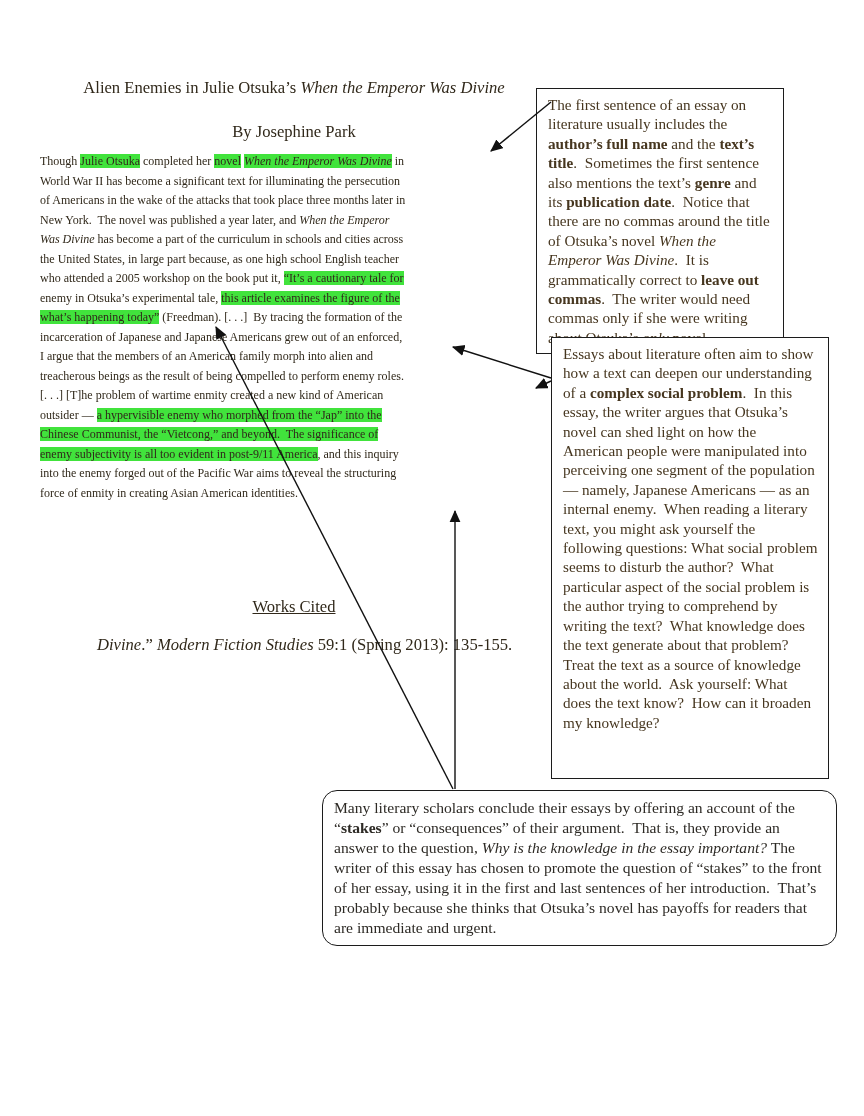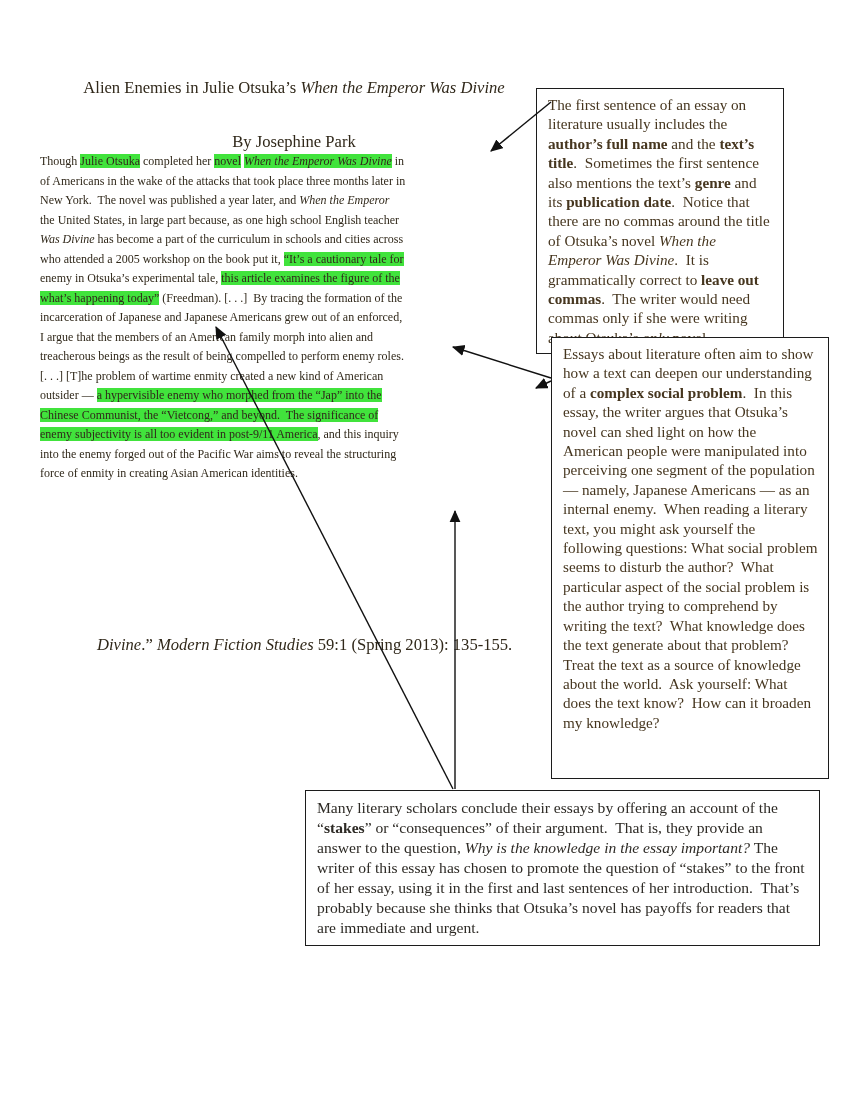--- a/index.html
+++ b/index.html
@@ -10,21 +10,21 @@
     font-family:"Liberation Serif", serif;
     overflow:hidden;
     margin:0 auto;
   }
   .essay-title{
     position:absolute;left:40px;top:78px;width:508px;
     text-align:center;font-size:16.6px;color:var(--essay_text,#30281a);
     white-space:pre;
   }
   .byline{
-    position:absolute;left:40px;top:132px;width:508px;
+    position:absolute;left:40px;top:122px;width:508px;
     text-align:center;font-size:16.6px;color:var(--essay_text,#30281a);
     white-space:pre;
   }
   .paragraph{
     position:absolute;left:40px;top:152px;width:516px;
     font-size:12px;line-height:19.5px;color:var(--essay_text,#30281a);
   }
   .essay-line{white-space:pre;height:19.5px;}
   .works-cited-heading{
     position:absolute;left:40px;top:597px;width:508px;
@@ -46,59 +46,62 @@
     background:var(--background,#fff);
     color:var(--annotation_text,#46361f);
     font-size:15.2px;line-height:19.4px;
     padding:6px 10px 6px 11px;
     white-space:pre-wrap;
     box-sizing:border-box;
   }
   .note-box-1{left:536px;top:58px;width:248px;min-height:265px;margin-top:30px;}
   .note-box-2{left:551px;top:337px;width:278px;min-height:442px;}
   .note-box-3{
-    left:305px;top:790px;width:515px;min-height:148px;
+    left:322px;top:790px;width:515px;min-height:148px;
     color:var(--box3_text,#2d2a25);font-size:15.6px;line-height:20px;
     padding:7px 11px;
+    border-radius:15px;
   }
   .arrow-layer{
     position:absolute;left:0;top:0;width:864px;height:1116px;
     pointer-events:none;
   }
   .arrow-layer line{stroke:#111;stroke-width:1.4;}
 </style>
 </head>
 <body>
 
 <div class="page">
 
   <div class="essay-title"><span>Alien Enemies in Julie Otsuka’s </span><span class="seg-i">When the Emperor Was Divine</span></div>
 
   <div class="byline">By Josephine Park</div>
 
   <div class="paragraph">
       <div class="essay-line"><span>Though </span><span class="seg-h">Julie Otsuka</span><span> completed her </span><span class="seg-h">novel</span><span> </span><span class="seg-h seg-i">When the Emperor Was Divine</span><span> in</span></div>
+      <div class="essay-line"><span>World War II has become a significant text for illuminating the persecution</span></div>
       <div class="essay-line"><span>of Americans in the wake of the attacks that took place three months later in</span></div>
       <div class="essay-line"><span>New York.  The novel was published a year later, and </span><span class="seg-i">When the Emperor</span></div>
+      <div class="essay-line"><span class="seg-i">Was Divine</span><span> has become a part of the curriculum in schools and cities across</span></div>
       <div class="essay-line"><span>the United States, in large part because, as one high school English teacher</span></div>
-      <div class="essay-line"><span class="seg-i">Was Divine</span><span> has become a part of the curriculum in schools and cities across</span></div>
       <div class="essay-line"><span>who attended a 2005 workshop on the book put it, </span><span class="seg-h">“It’s a cautionary tale for</span></div>
       <div class="essay-line"><span>enemy in Otsuka’s experimental tale, </span><span class="seg-h">this article examines the figure of the</span></div>
       <div class="essay-line"><span class="seg-h">what’s happening today”</span><span> (Freedman). [. . .]  By tracing the formation of the</span></div>
       <div class="essay-line"><span>incarceration of Japanese and Japanese Americans grew out of an enforced,</span></div>
       <div class="essay-line"><span>I argue that the members of an American family morph into alien and</span></div>
       <div class="essay-line"><span>treacherous beings as the result of being compelled to perform enemy roles.</span></div>
       <div class="essay-line"><span>[. . .] [T]he problem of wartime enmity created a new kind of American</span></div>
       <div class="essay-line"><span>outsider — </span><span class="seg-h">a hypervisible enemy who morphed from the “Jap” into the</span></div>
       <div class="essay-line"><span class="seg-h">Chinese Communist, the “Vietcong,” and beyond.  The significance of</span></div>
       <div class="essay-line"><span class="seg-h">enemy subjectivity is all too evident in post-9/11 America</span><span>, and this inquiry</span></div>
       <div class="essay-line"><span>into the enemy forged out of the Pacific War aims to reveal the structuring</span></div>
       <div class="essay-line"><span>force of enmity in creating Asian American identities.</span></div>
     </div>
 
+  <div class="works-cited-heading">Works Cited</div>
 
   <div class="works-cited">
       <div class="wc-line wc-indent"><span class="seg-i">Divine</span><span>.” </span><span class="seg-i">Modern Fiction Studies</span><span> 59:1 (Spring 2013): 135-155.</span></div>
     </div>
 
   <div class="note-box note-box-1"><span>The first sentence of an essay on literature usually includes the </span><span class="seg-b">author’s full name</span><span> and the </span><span class="seg-b">text’s title</span><span>.  Sometimes the first sentence also mentions the text’s </span><span class="seg-b">genre</span><span> and its </span><span class="seg-b">publication date</span><span>.  Notice that there are no commas around the title of Otsuka’s novel </span><span class="seg-i">When the Emperor Was Divine</span><span>.  It is grammatically correct to </span><span class="seg-b">leave out commas</span><span>.  The writer would need commas only if she were writing about Otsuka’s </span><span class="seg-i">only</span><span> novel.</span></div>
 
   <div class="note-box note-box-2"><span>Essays about literature often aim to show how a text can deepen our understanding of a </span><span class="seg-b">complex social problem</span><span>.  In this essay, the writer argues that Otsuka’s novel can shed light on how the American people were manipulated into perceiving one segment of the population — namely, Japanese Americans — as an internal enemy.  When reading a literary text, you might ask yourself the following questions: What social problem seems to disturb the author?  What particular aspect of the social problem is the author trying to comprehend by writing the text?  What knowledge does the text generate about that problem?  Treat the text as a source of knowledge about the world.  Ask yourself: What does the text know?  How can it broaden my knowledge?</span></div>
 
   <div class="note-box note-box-3"><span>Many literary scholars conclude their essays by offering an account of the “</span><span class="seg-b">stakes</span><span>” or “consequences” of their argument.  That is, they provide an answer to the question, </span><span class="seg-i">Why is the knowledge in the essay important?</span><span> The writer of this essay has chosen to promote the question of “stakes” to the front of her essay, using it in the first and last sentences of her introduction.  That’s probably because she thinks that Otsuka’s novel has payoffs for readers that are immediate and urgent.</span></div>

